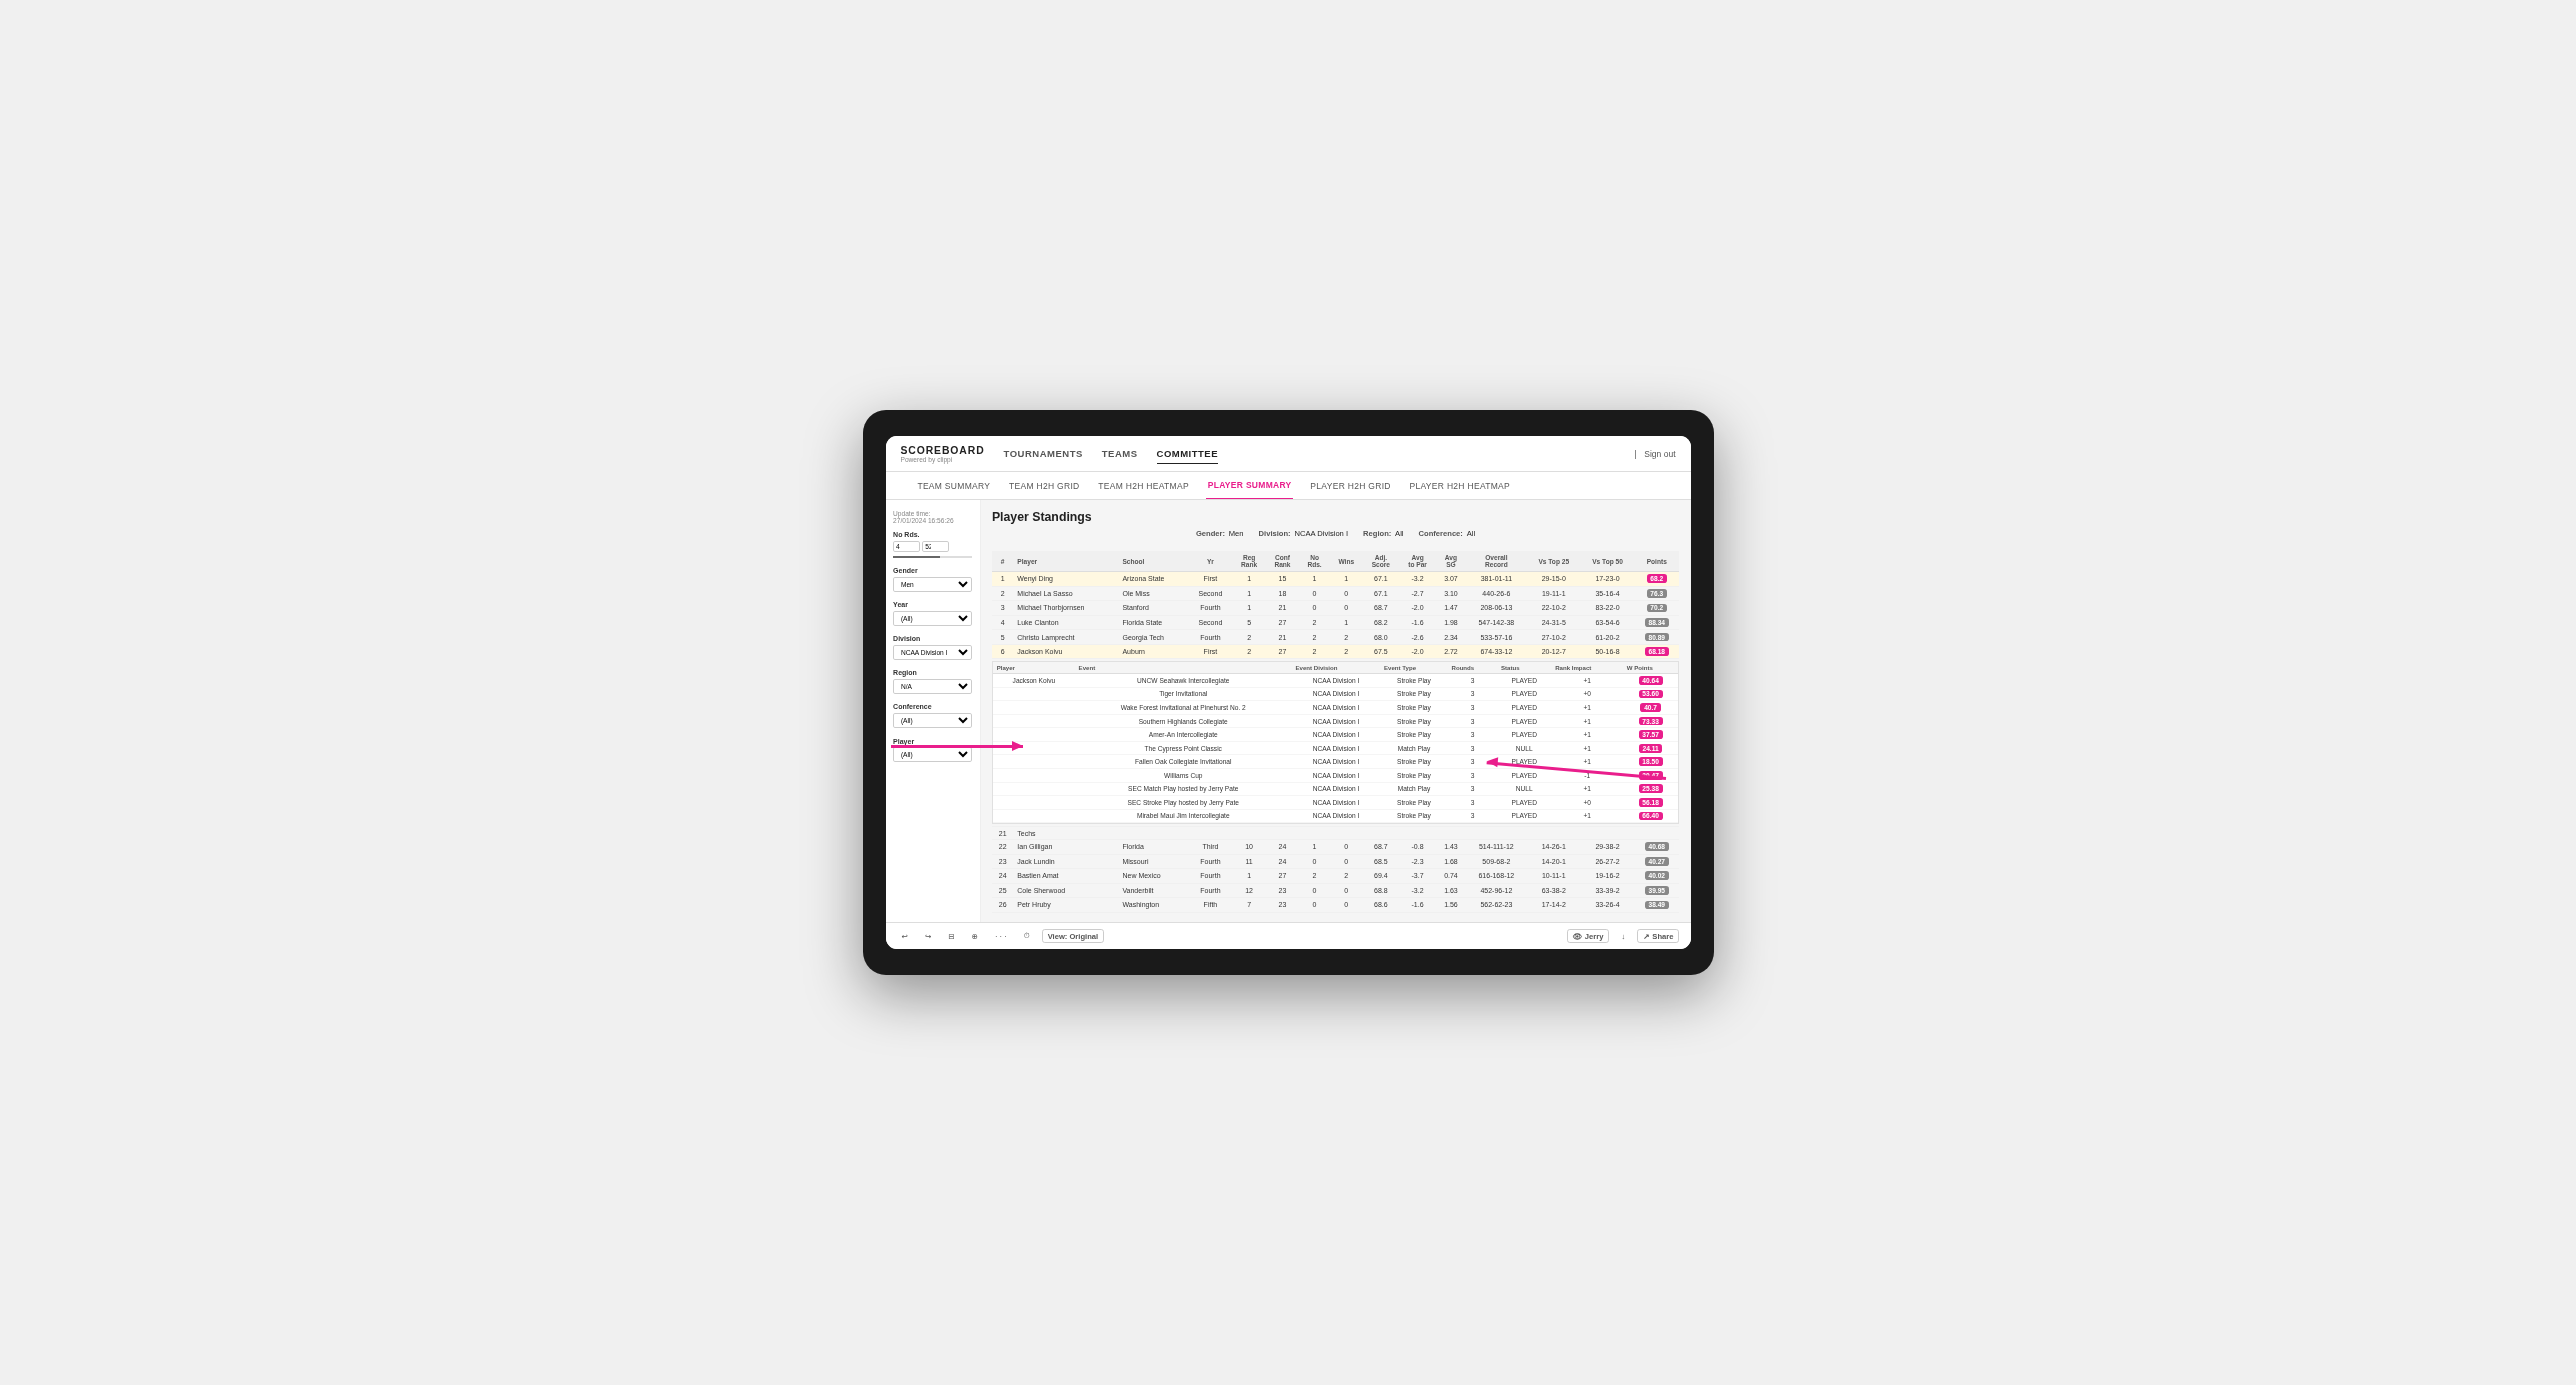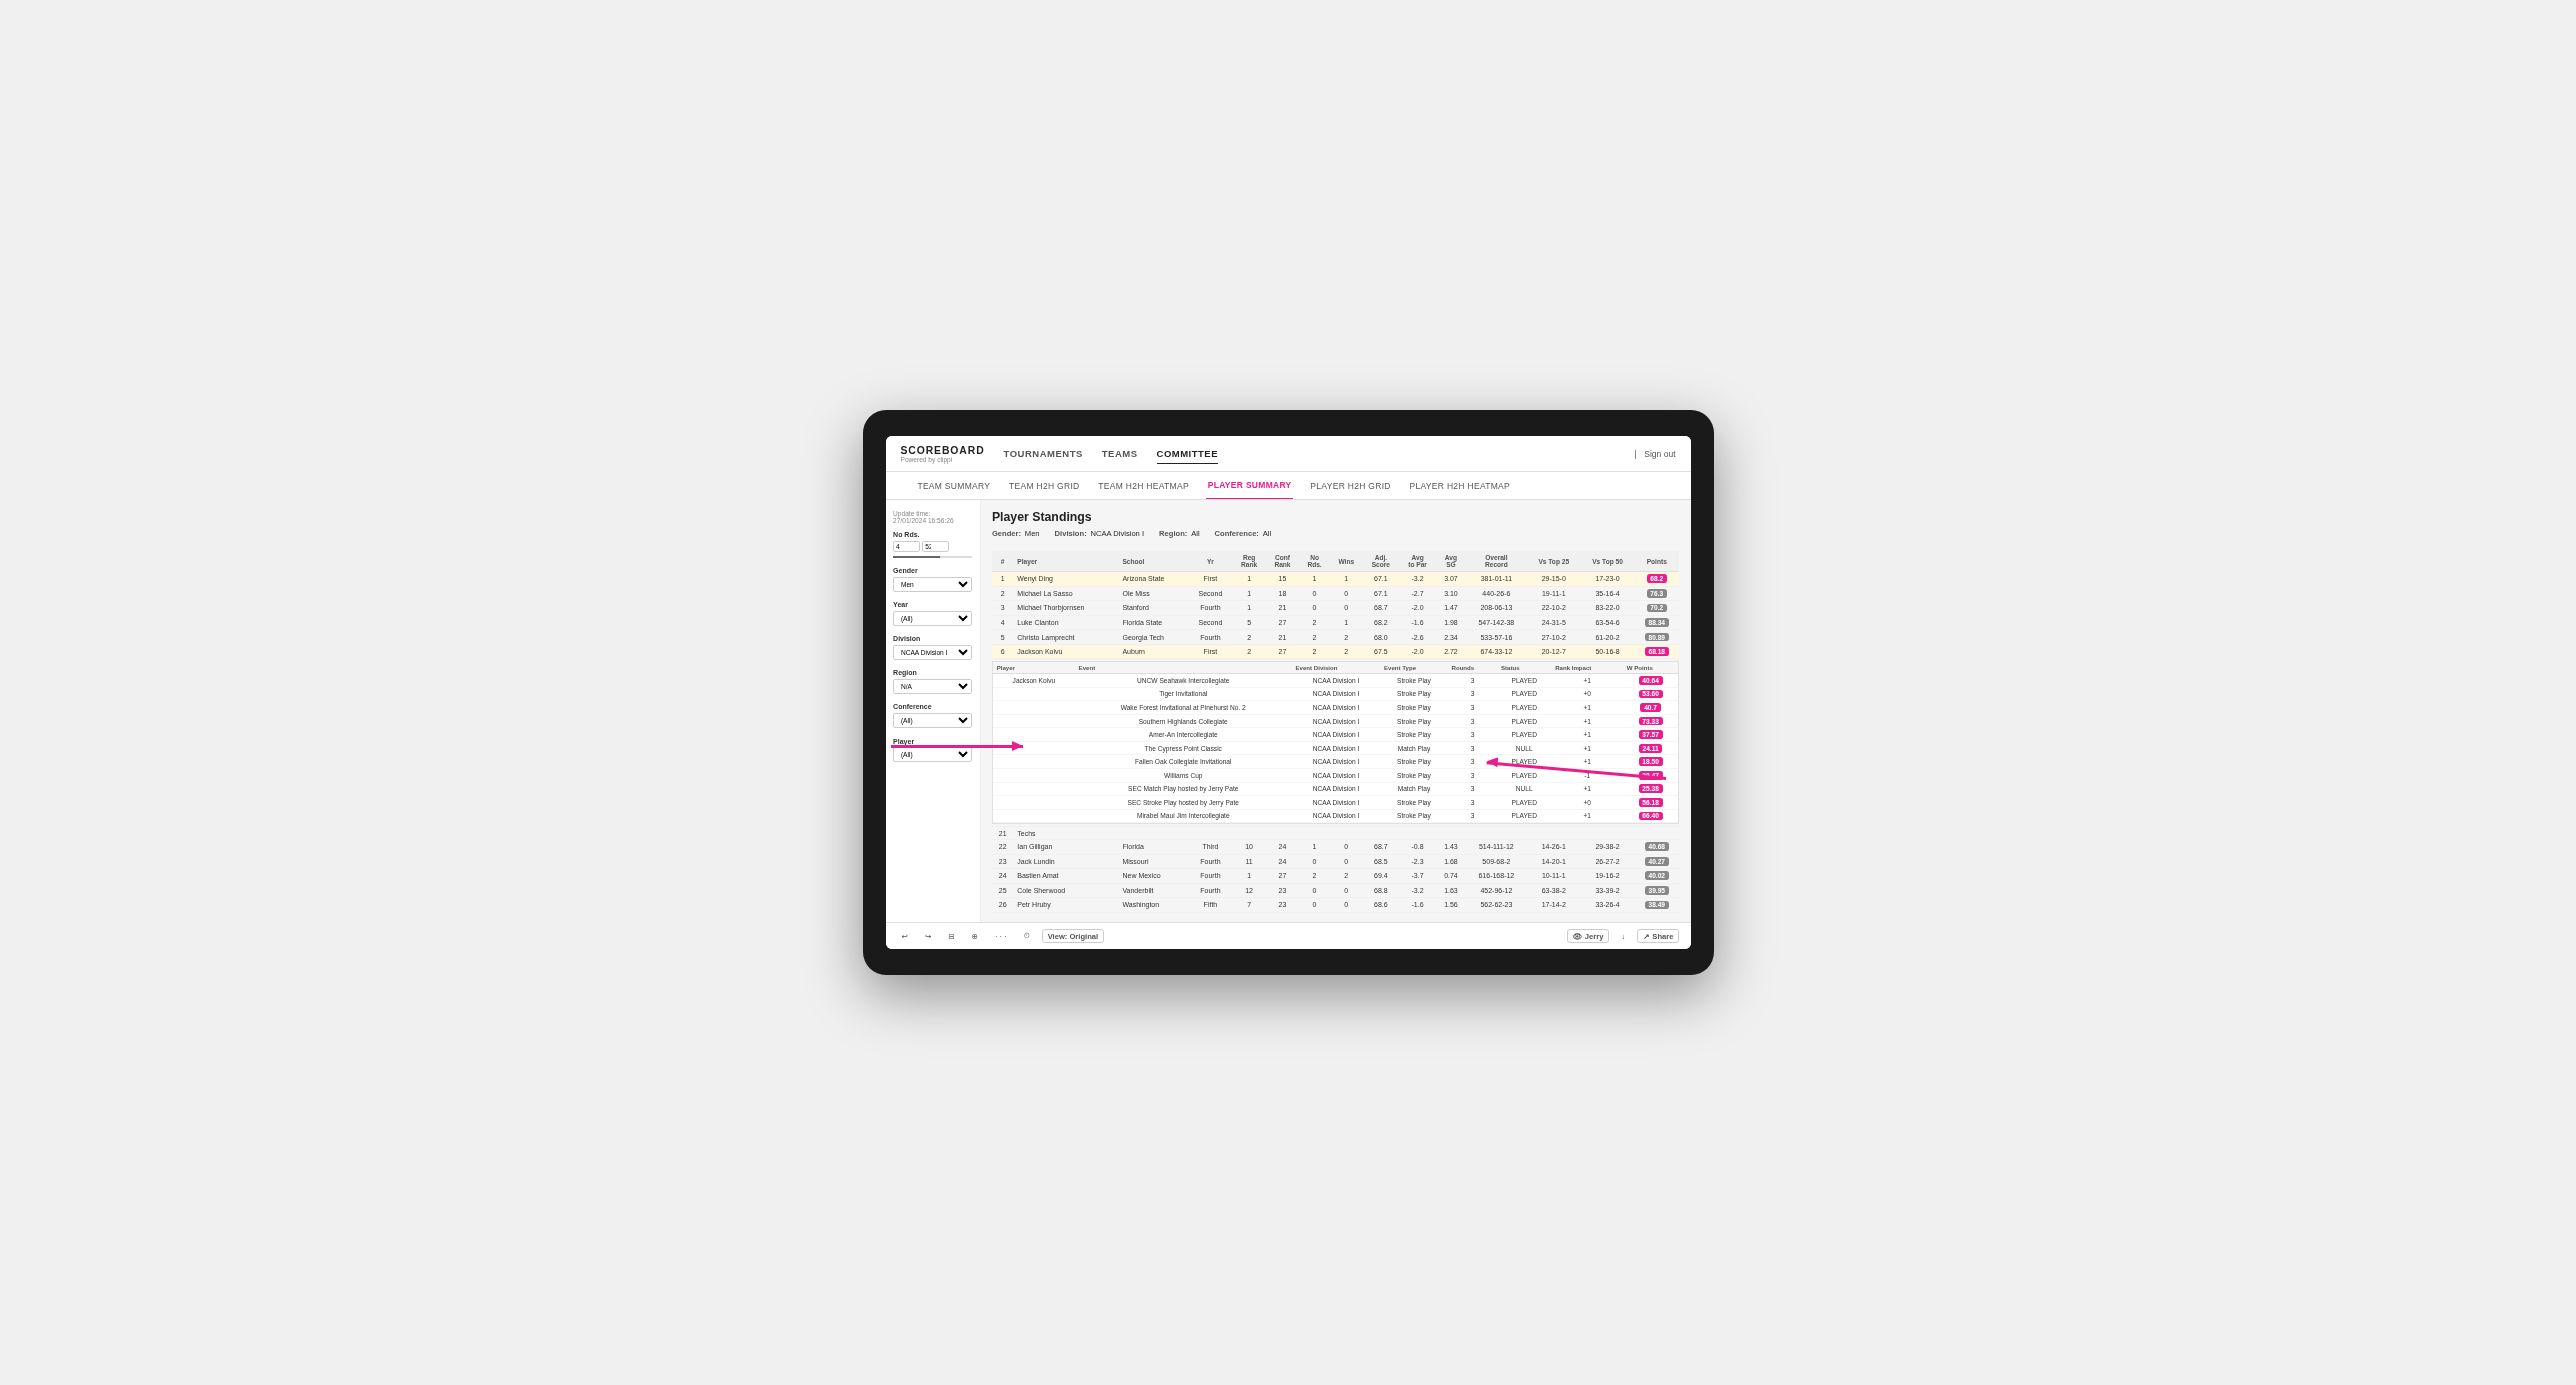--- a/index.html
+++ b/index.html
@@ -44,21 +44,21 @@
       background: #1a1a1a;
       border-radius: 23px;
       padding: 26.5px 23px;
       box-shadow: 0 19px 57px rgba(0,0,0,0.4);
       margin: 0 auto;
       width: 851px;
     }
 
     .tablet-screen {
       background: #fff;
-      border-radius: 6px;
+      border-radius: 11px;
       overflow: hidden;
       width: 100%;
     }
 
     
     .top-nav {
       background: #fff;
       border-bottom: 0.9px solid #ddd;
       display: flex;
       align-items: center;
@@ -215,20 +215,21 @@
       color: #222;
       margin-bottom: 5.7px;
     }
 
     .filters-row {
       display: flex;
       gap: 15px;
       margin-bottom: 13px;
       font-size: 7.6px;
       align-items: center;
+      justify-content: center;
     }
     .filter-chip {
       display: flex;
       align-items: center;
       gap: 3.8px;
     }
     .filter-chip-label {
       color: #555;
       font-weight: 600;
     }

